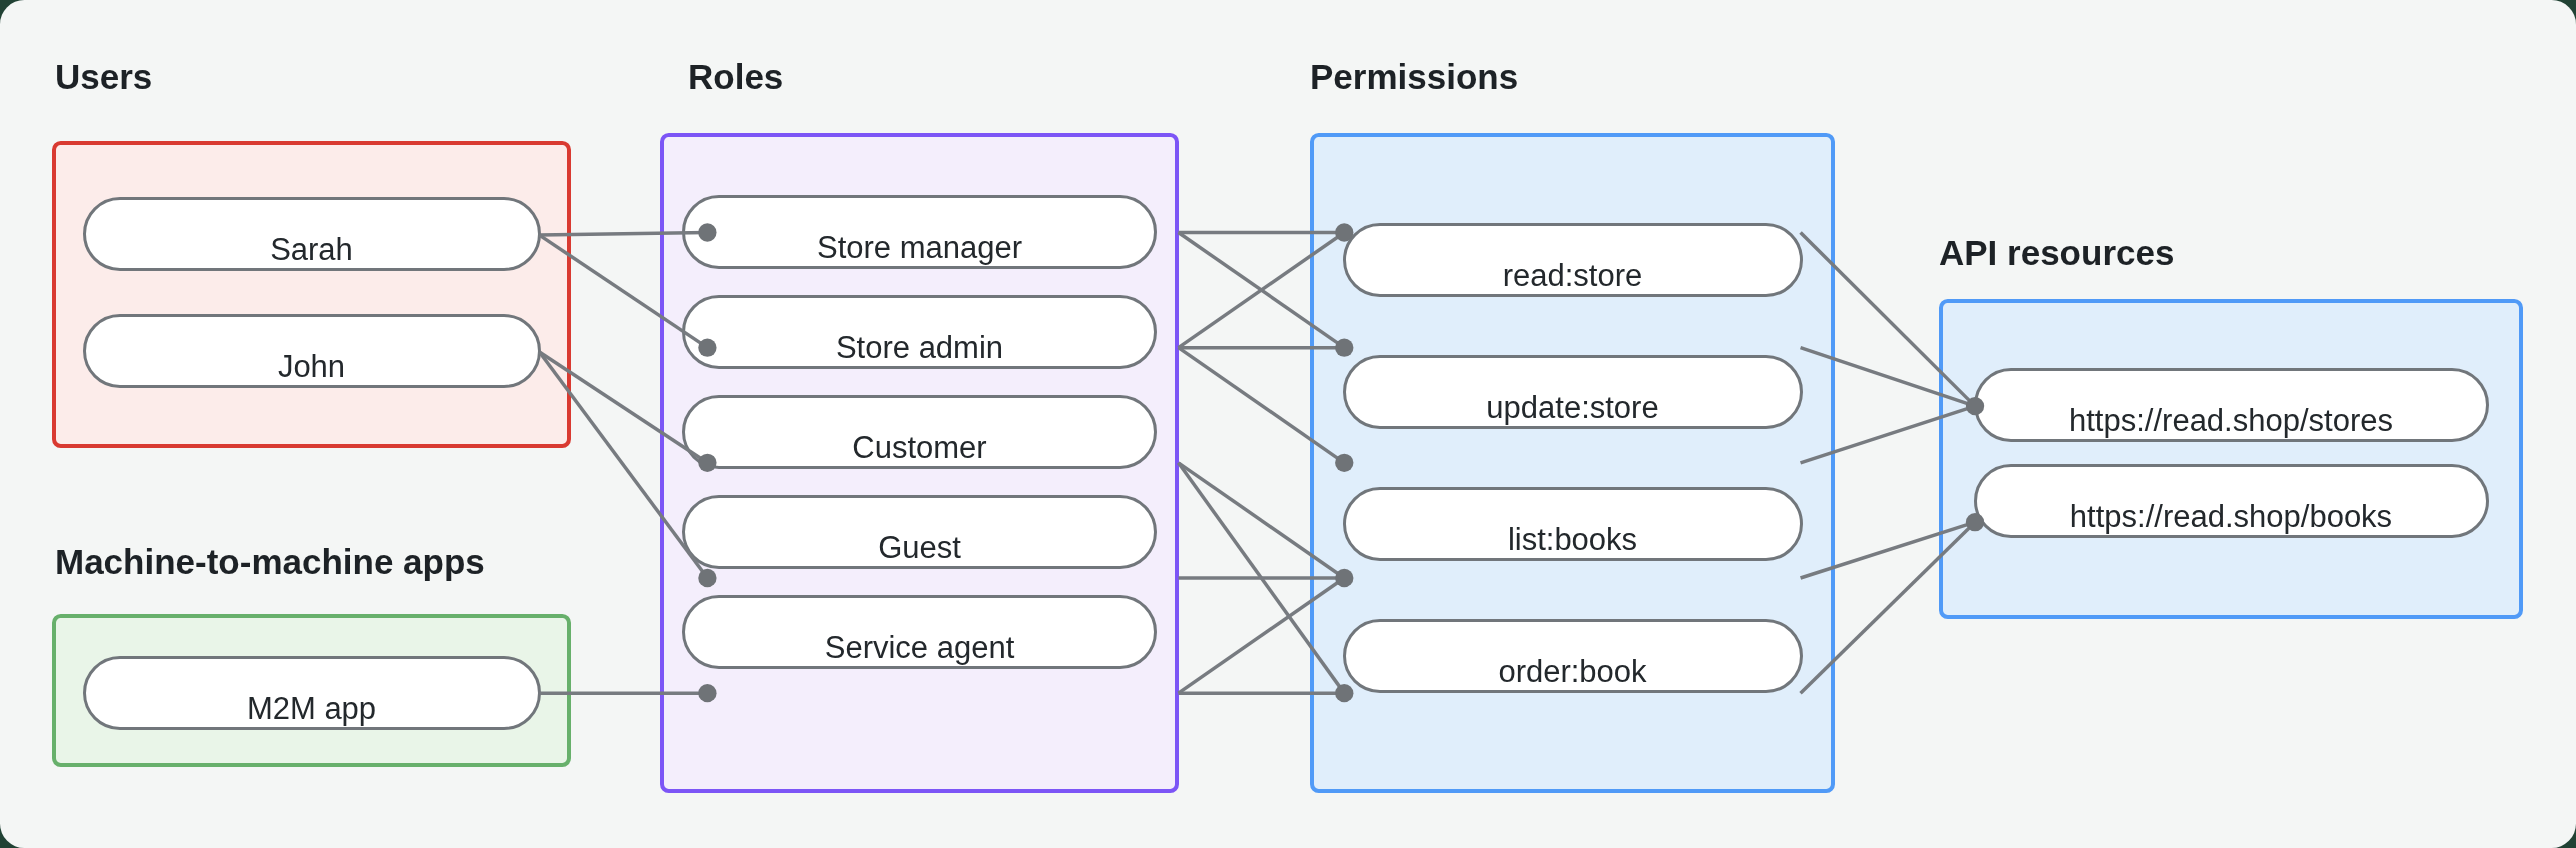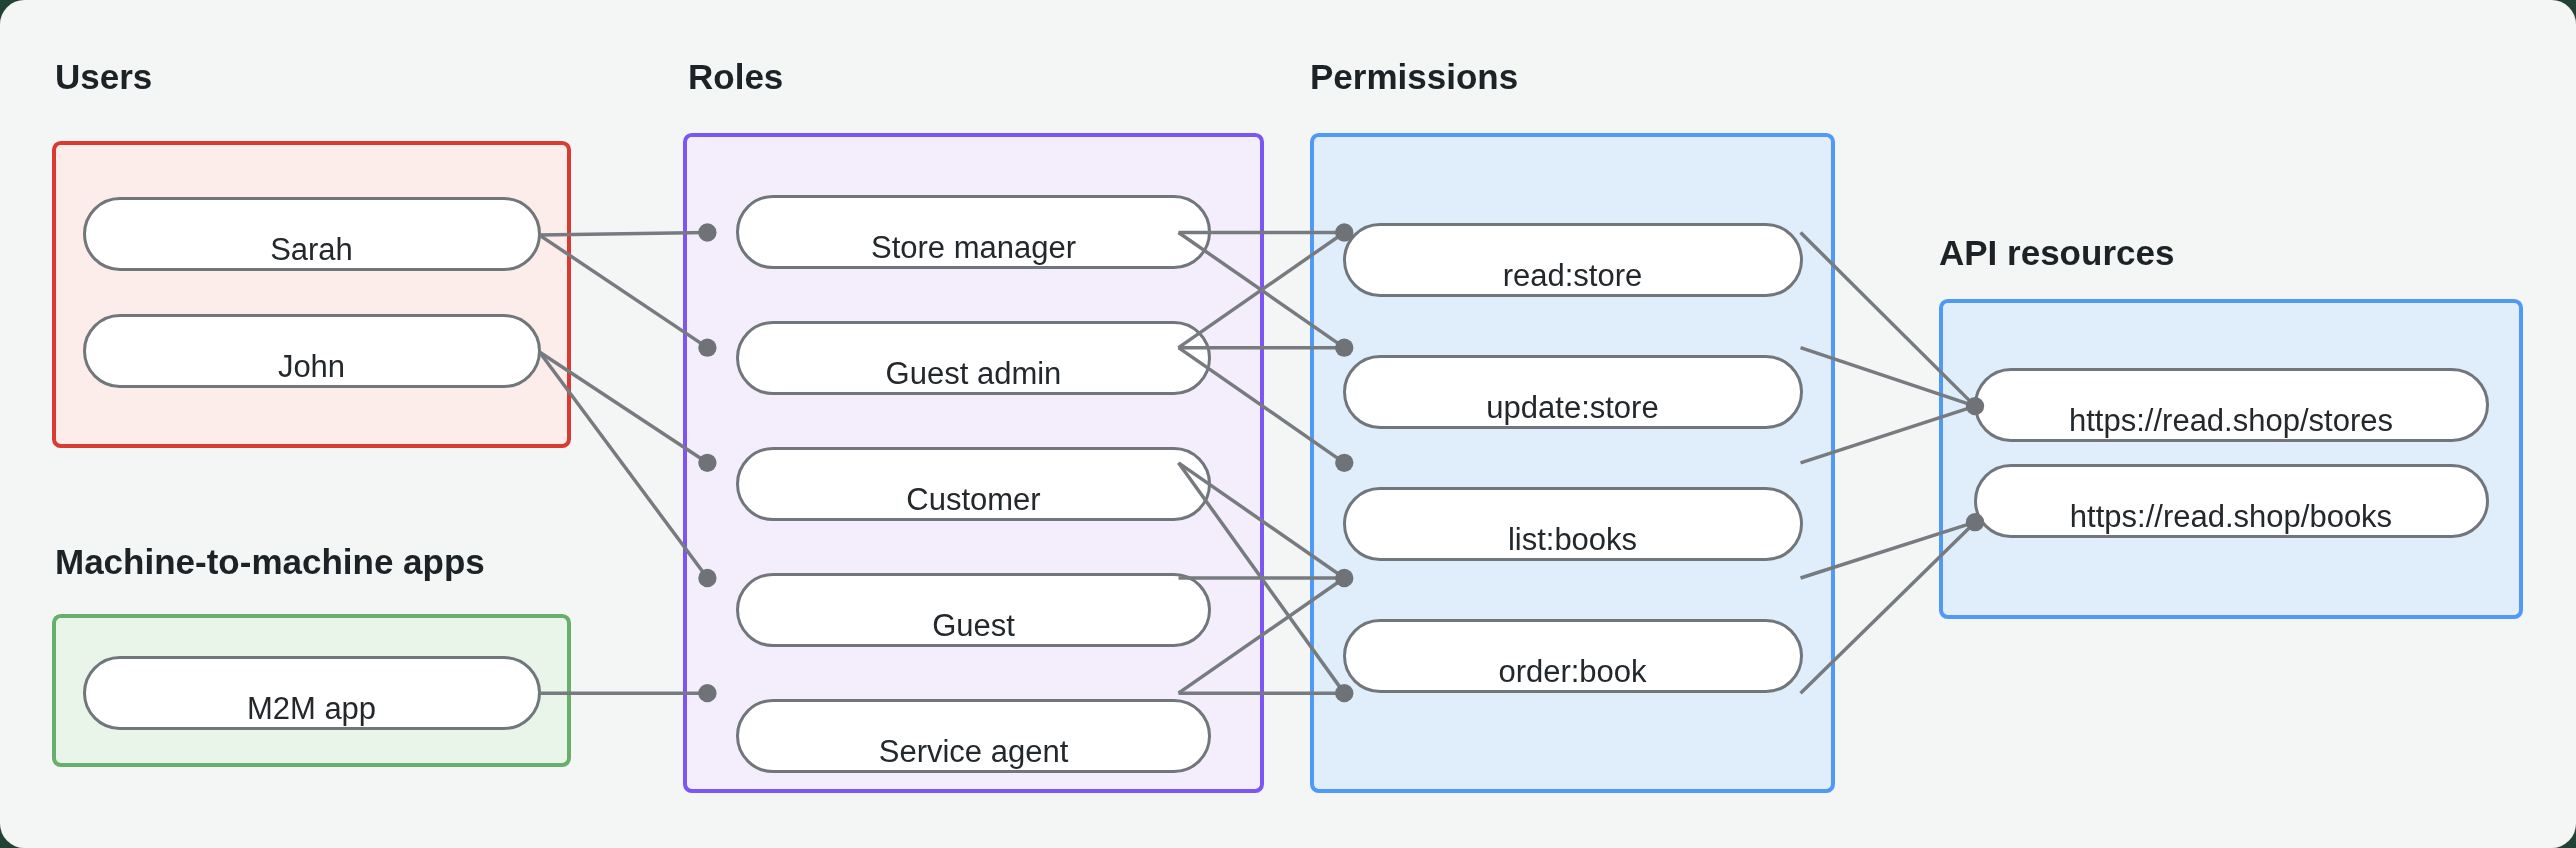--- a/index.html
+++ b/index.html
@@ -16,21 +16,21 @@
   #stage{position:relative;width:2576px;height:848px;background:var(--canvas);
          border-radius:24.4px;overflow:hidden;}
   .col-label{position:absolute;font-size:35px;font-weight:600;color:var(--label);
              line-height:38px;white-space:nowrap;}
   .group{position:absolute;box-sizing:border-box;border:4.4px solid;border-radius:8.7px;
          display:flex;flex-direction:column;align-items:center;}
   #box-users{left:52px;top:141px;width:519px;height:307px;padding-top:52px;gap:43px;
              border-color:var(--red);background:var(--red-bg);}
   #box-m2m{left:52px;top:614px;width:519px;height:153px;padding-top:38px;
            border-color:var(--green);background:var(--green-bg);}
-  #box-roles{left:683px;top:133px;width:581px;height:660px;padding-top:58px;gap:52px;
+  #box-roles{left:660px;top:133px;width:519px;height:660px;padding-top:58px;gap:26px;
              border-color:var(--purple);background:var(--purple-bg);}
   #box-permissions{left:1310px;top:133px;width:525px;height:660px;padding-top:86px;gap:58px;
              border-color:var(--blue);background:var(--blue-bg);}
   #box-api{left:1939px;top:299px;width:584px;height:320px;padding-top:65px;gap:22px;
              border-color:var(--blue);background:var(--blue-bg);}
   .pill{box-sizing:border-box;height:74px;background:var(--pillfill);
         border:3.5px solid var(--pillborder);border-radius:38px;
         display:flex;align-items:flex-end;justify-content:center;
         font-size:31px;color:var(--text);white-space:nowrap;flex:0 0 auto;}
   #box-users .pill, #box-m2m .pill{width:458px;}
@@ -61,21 +61,21 @@
   <div class="group" id="box-m2m">
       <div class="pill">
         <span>M2M app</span>
       </div>
     </div>
   <div class="group" id="box-roles">
       <div class="pill">
         <span>Store manager</span>
       </div>
       <div class="pill">
-        <span>Guest admin</span>
+        <span>Store admin</span>
       </div>
       <div class="pill">
         <span>Customer</span>
       </div>
       <div class="pill">
         <span>Guest</span>
       </div>
       <div class="pill">
         <span>Service agent</span>
       </div>

